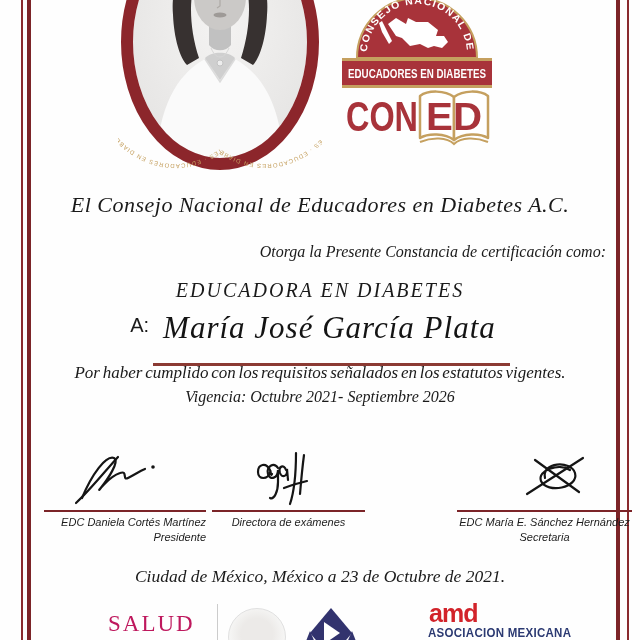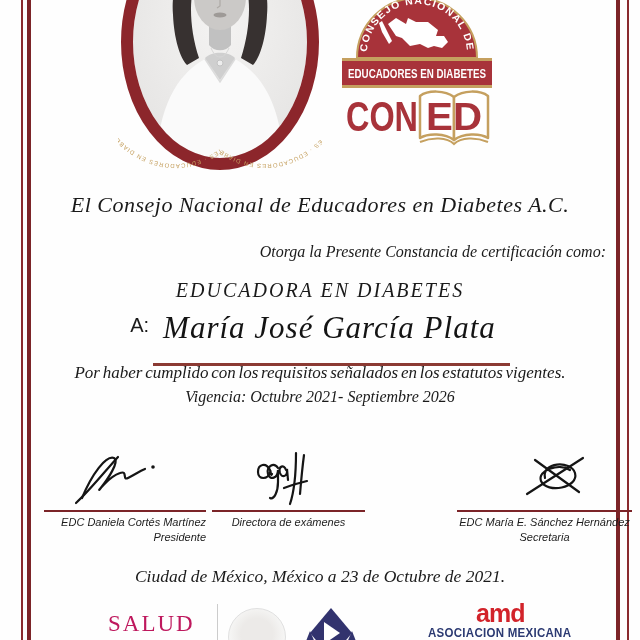--- a/index.html
+++ b/index.html
@@ -40,21 +40,21 @@
   .sig-line { border-top:2px solid #7b2428; margin-bottom:3px; }
   .sig-name, .sig-role { font-style:italic; font-size:11px; color:#1c1c1c; line-height:15px; }
 
   
   .salud { position:absolute; left:108px; top:611px; font-size:23px; letter-spacing:2px; color:#be185d; }
   .footer-divider { position:absolute; left:217px; top:604px; width:1px; height:36px; background:#cccccc; }
   .seal { position:absolute; left:228px; top:608px; width:58px; height:58px; border-radius:50%;
           border:1.5px solid #e0e0e0; background:radial-gradient(circle at 50% 45%, #eceae8 0 38%, #f7f7f6 70%); }
   .pyramid-svg { position:absolute; left:299px; top:607px; width:64px; height:64px; }
   .amd-word { position:absolute; left:429px; top:599px; font-family:"Liberation Sans",sans-serif;
-              font-weight:800; font-size:25px; letter-spacing:-1px; color:#d2232a; font-style:normal;margin-left:47px; }
+              font-weight:800; font-size:25px; letter-spacing:-1px; color:#d2232a; font-style:normal; }
   .amd-label { position:absolute; left:428px; top:626px; font-family:"Liberation Sans",sans-serif;
                font-weight:700; font-size:12.5px; color:#2c3a72; letter-spacing:.3px;
                transform:scaleX(.92); transform-origin:left; white-space:nowrap; }
 
   svg text { font-family:"Liberation Sans",sans-serif; }
 </style>
 </head>
 <body>
 
 <div class="page">

